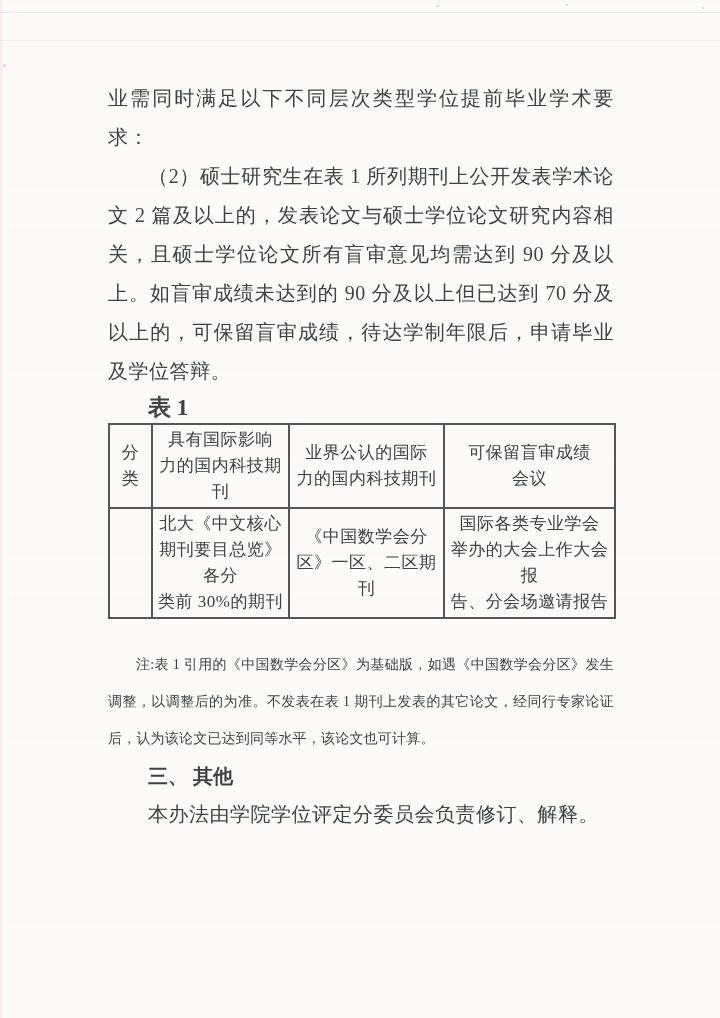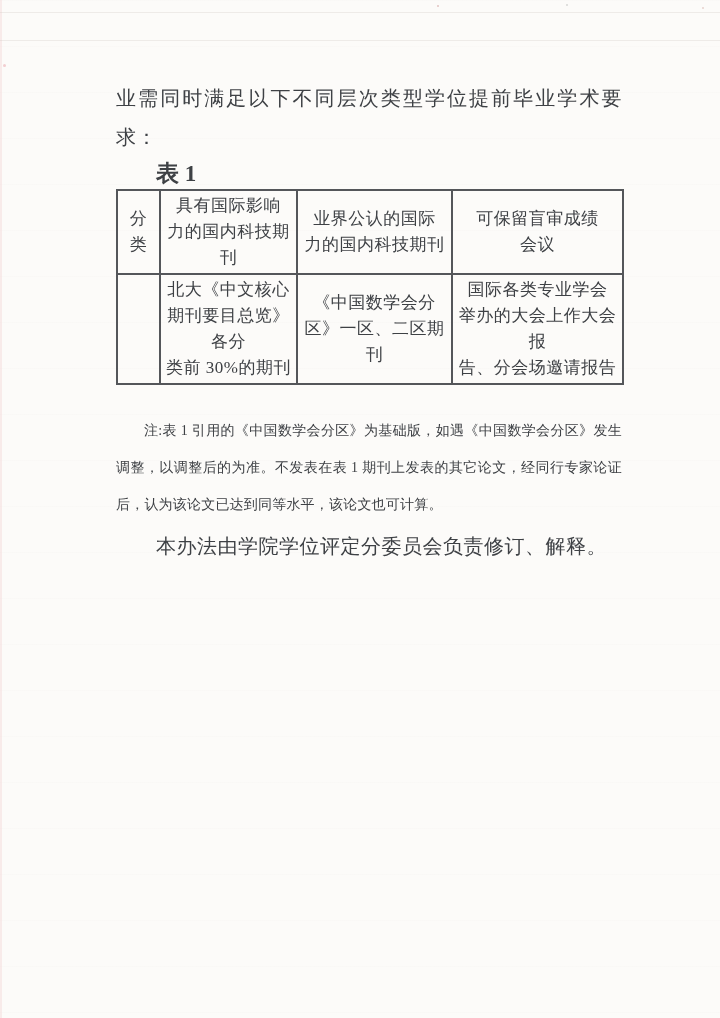--- a/index.html
+++ b/index.html
@@ -26,21 +26,21 @@
       to bottom,
       rgba(120,110,100,0.016) 0px,
       rgba(120,110,100,0.016) 1px,
       transparent 1px,
       transparent 46px
     );
     pointer-events: none;
   }
   .content {
     position: absolute;
-    left: 116px;
+    left: 108px;
     top: 79px;
     width: 506px;
   }
   .body-text {
     margin: 0;
     font-size: 20px;
     line-height: 39px;
     letter-spacing: 0.5px;
     text-align: justify;
     text-justify: inter-ideograph;
@@ -134,20 +134,21 @@
   <span class="artifact-dot dot-d"></span>
   <span class="edge-tint"></span>
   <span class="scan-line line-1"></span>
   <span class="scan-line line-2"></span>
 
   <div class="content">
 
     <p class="body-text">业需同时满足以下不同层次类型学位提前毕业学术要求：</p>
 
 
+    <p class="body-text indent">（2）硕士研究生在表 1 所列期刊上公开发表学术论文 2 篇及以上的，发表论文与硕士学位论文研究内容相关，且硕士学位论文所有盲审意见均需达到 90 分及以上。如盲审成绩未达到的 90 分及以上但已达到 70 分及以上的，可保留盲审成绩，待达学制年限后，申请毕业及学位答辩。</p>
 
     <div class="table-label">表 1</div>
 
     <table class="rule-table">
       <colgroup>
         <col class="c1">
           <col class="c2">
           <col class="c3">
           <col class="c4">
       </colgroup>
@@ -170,17 +171,18 @@
 区》一区、二区期刊</td>
           <td>国际各类专业学会
 举办的大会上作大会报
 告、分会场邀请报告</td>
         </tr>
       </tbody>
     </table>
 
     <p class="note">注:表 1 引用的《中国数学会分区》为基础版，如遇《中国数学会分区》发生调整，以调整后的为准。不发表在表 1 期刊上发表的其它论文，经同行专家论证后，认为该论文已达到同等水平，该论文也可计算。</p>
 
+    <div class="section-heading">三、 其他</div>
 
     <p class="body-text indent closing">本办法由学院学位评定分委员会负责修订、解释。</p>
 
   </div>
 </div>
 
 </body></html>

